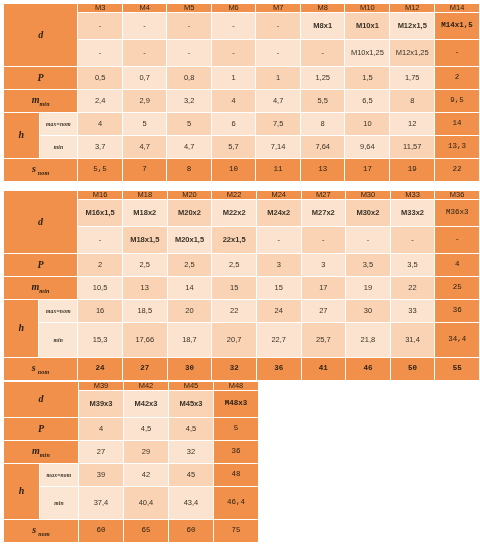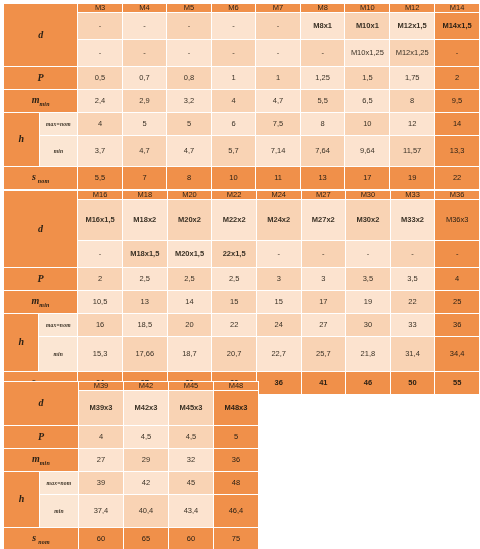--- a/index.html
+++ b/index.html
@@ -29,21 +29,21 @@
     white-space:nowrap;
     overflow:hidden;
   }
 
   
   .hdr   {background:#f0904a !important;color:#2c2115 !important;font-weight:normal;}
   .lbl   {background:#f0904a !important;color:#2c2115 !important;}
   .sub   {background:#fbe6d3 !important;color:#3b3226 !important;font-style:italic;}
   .c-lt  {background:#fce3cf !important;}
   .c-md  {background:#f9d3b4 !important;}
-  .c-hi  {background:#f0904a !important;color:#2c2115 !important;}
+  .c-hi  {background:#f0904a !important;color:#2c2115 !important;font-family:Liberation Mono, monospace;}
   .b     {font-weight:bold;}
 
   
   .lbl .sym{font-family:"Liberation Serif","DejaVu Serif",serif;font-style:italic;font-weight:bold;font-size:10px;}
   .lbl .sub-s{font-family:"Liberation Serif","DejaVu Serif",serif;font-style:italic;font-weight:bold;font-size:6px;vertical-align:sub;letter-spacing:.2px;}
   .lbl .sub-gap{display:inline-block;width:2px;}
   .sub .mini{font-family:"Liberation Serif","DejaVu Serif",serif;font-style:italic;font-weight:bold;font-size:5.6px;letter-spacing:.2px;}
 
   .t1{position:absolute;left:3px;top:3px;}
   .t2{position:absolute;left:3px;top:190px;}
@@ -138,21 +138,21 @@
         <td class="c-md">4</td>
         <td class="c-lt">5</td>
         <td class="c-md">5</td>
         <td class="c-lt">6</td>
         <td class="c-md">7,5</td>
         <td class="c-lt">8</td>
         <td class="c-md">10</td>
         <td class="c-lt">12</td>
         <td class="c-hi">14</td>
       </tr>
-      <tr style="height:30px">
+      <tr style="height:22px">
         <td class="sub">
           <span class="mini">min</span>
         </td>
         <td class="c-lt">3,7</td>
         <td class="c-md">4,7</td>
         <td class="c-lt">4,7</td>
         <td class="c-md">5,7</td>
         <td class="c-lt">7,14</td>
         <td class="c-md">7,64</td>
         <td class="c-lt">9,64</td>
@@ -190,21 +190,21 @@
         <td class="hdr">M16</td>
         <td class="hdr">M18</td>
         <td class="hdr">M20</td>
         <td class="hdr">M22</td>
         <td class="hdr">M24</td>
         <td class="hdr">M27</td>
         <td class="hdr">M30</td>
         <td class="hdr">M33</td>
         <td class="hdr">M36</td>
       </tr>
-      <tr style="height:40px">
+      <tr style="height:26px">
         <td class="c-md b">M16x1,5</td>
         <td class="c-lt b">M18x2</td>
         <td class="c-md b">M20x2</td>
         <td class="c-lt b">M22x2</td>
         <td class="c-md b">M24x2</td>
         <td class="c-lt b">M27x2</td>
         <td class="c-md b">M30x2</td>
         <td class="c-lt b">M33x2</td>
         <td class="c-hi">M36x3</td>
       </tr>
@@ -304,21 +304,21 @@
     <tbody>
       <tr>
         <td class="lbl" rowspan="2" colspan="2">
           <span class="sym">d</span>
         </td>
         <td class="hdr">M39</td>
         <td class="hdr">M42</td>
         <td class="hdr">M45</td>
         <td class="hdr">M48</td>
       </tr>
-      <tr style="height:34px">
+      <tr style="height:26px">
         <td class="c-md b">M39x3</td>
         <td class="c-lt b">M42x3</td>
         <td class="c-md b">M45x3</td>
         <td class="c-hi b">M48x3</td>
       </tr>
       <tr style="height:22px">
         <td class="lbl" colspan="2">
           <span class="sym">P</span>
         </td>
         <td class="c-md">4</td>

